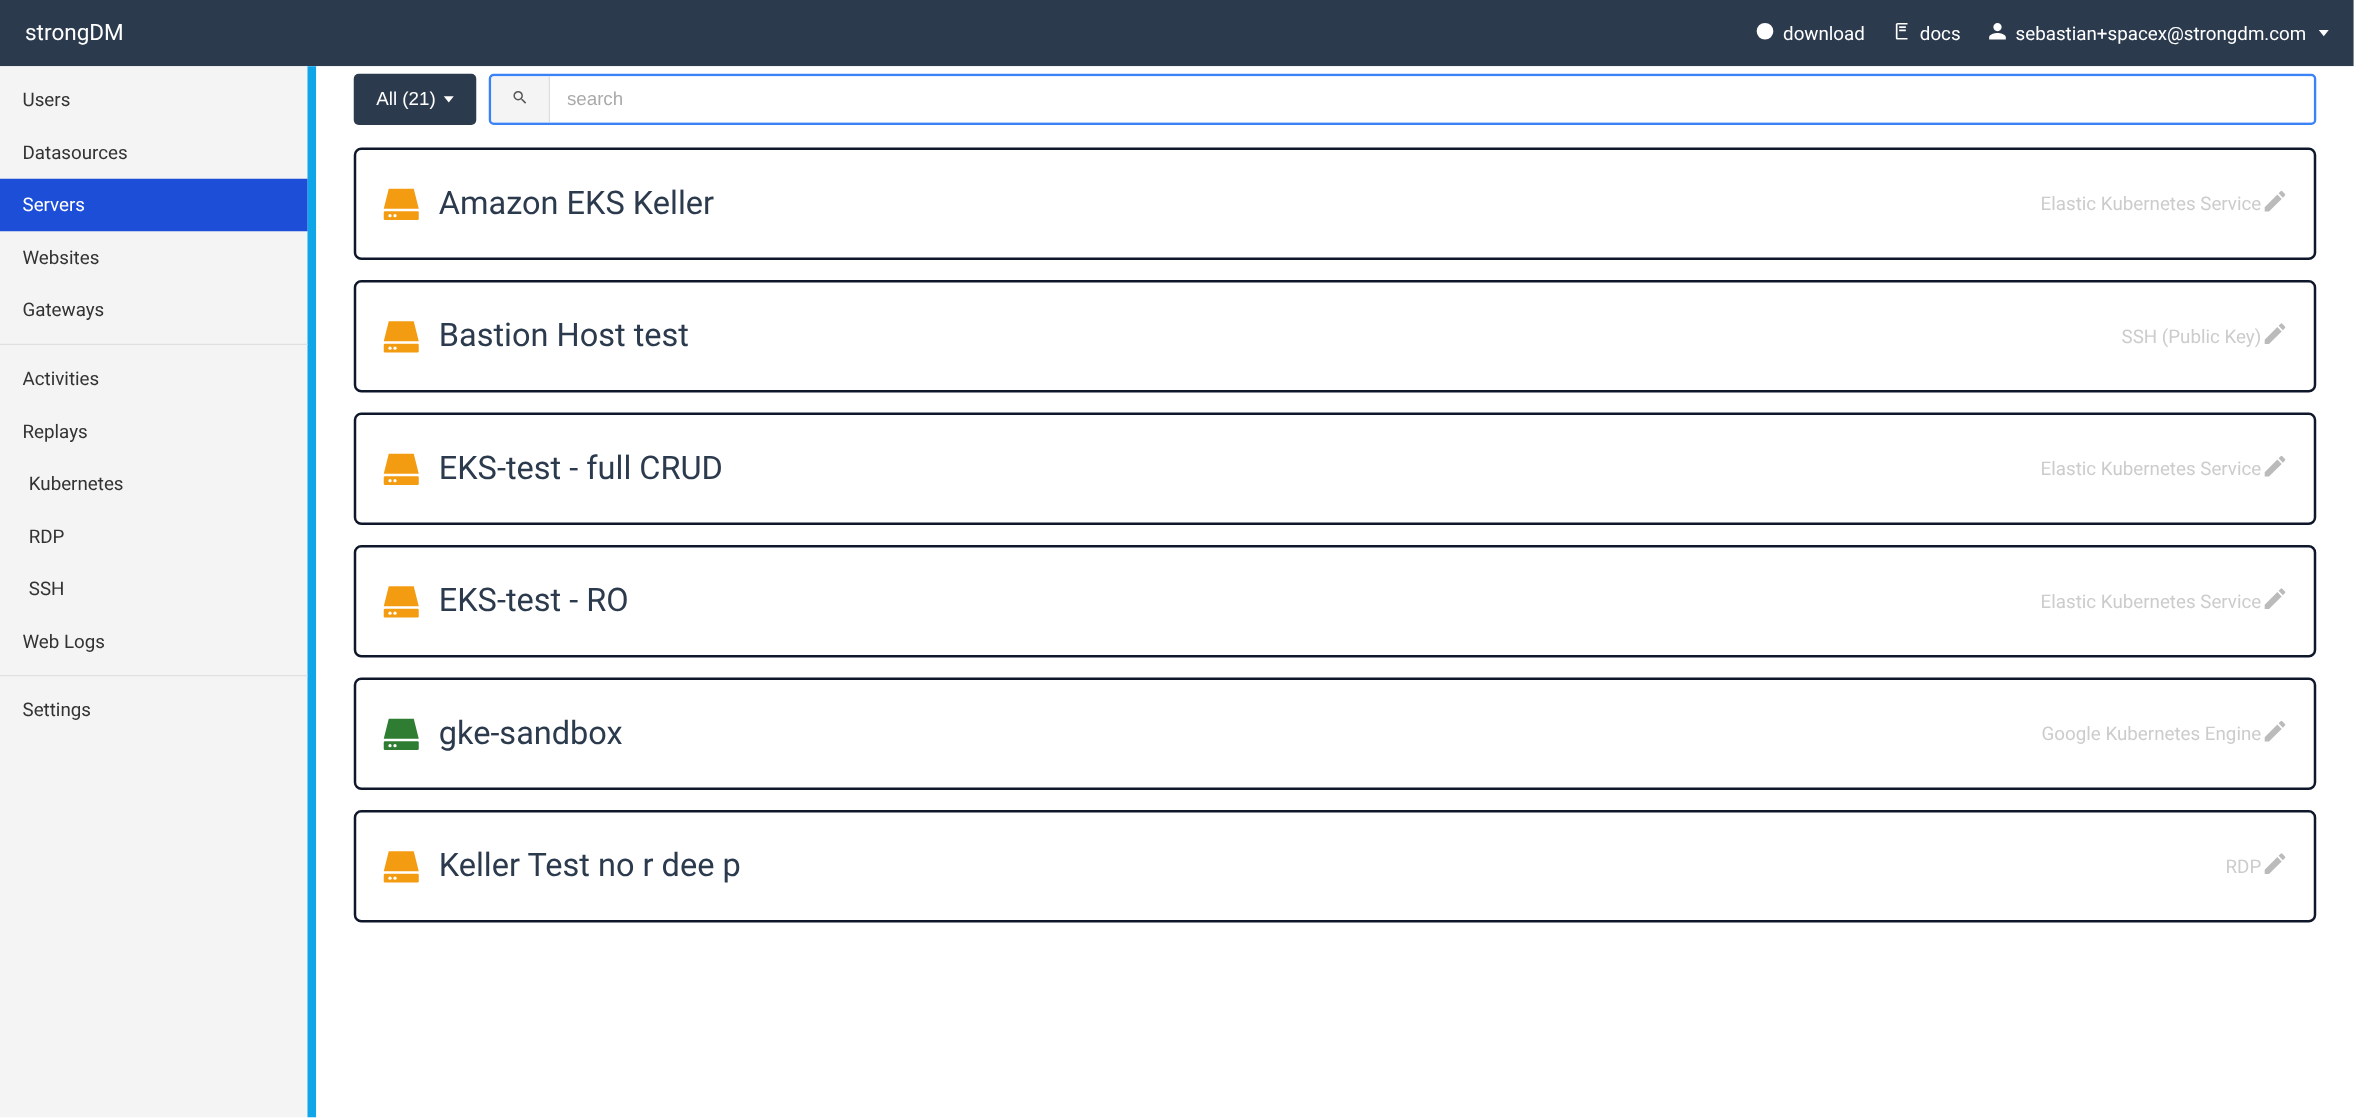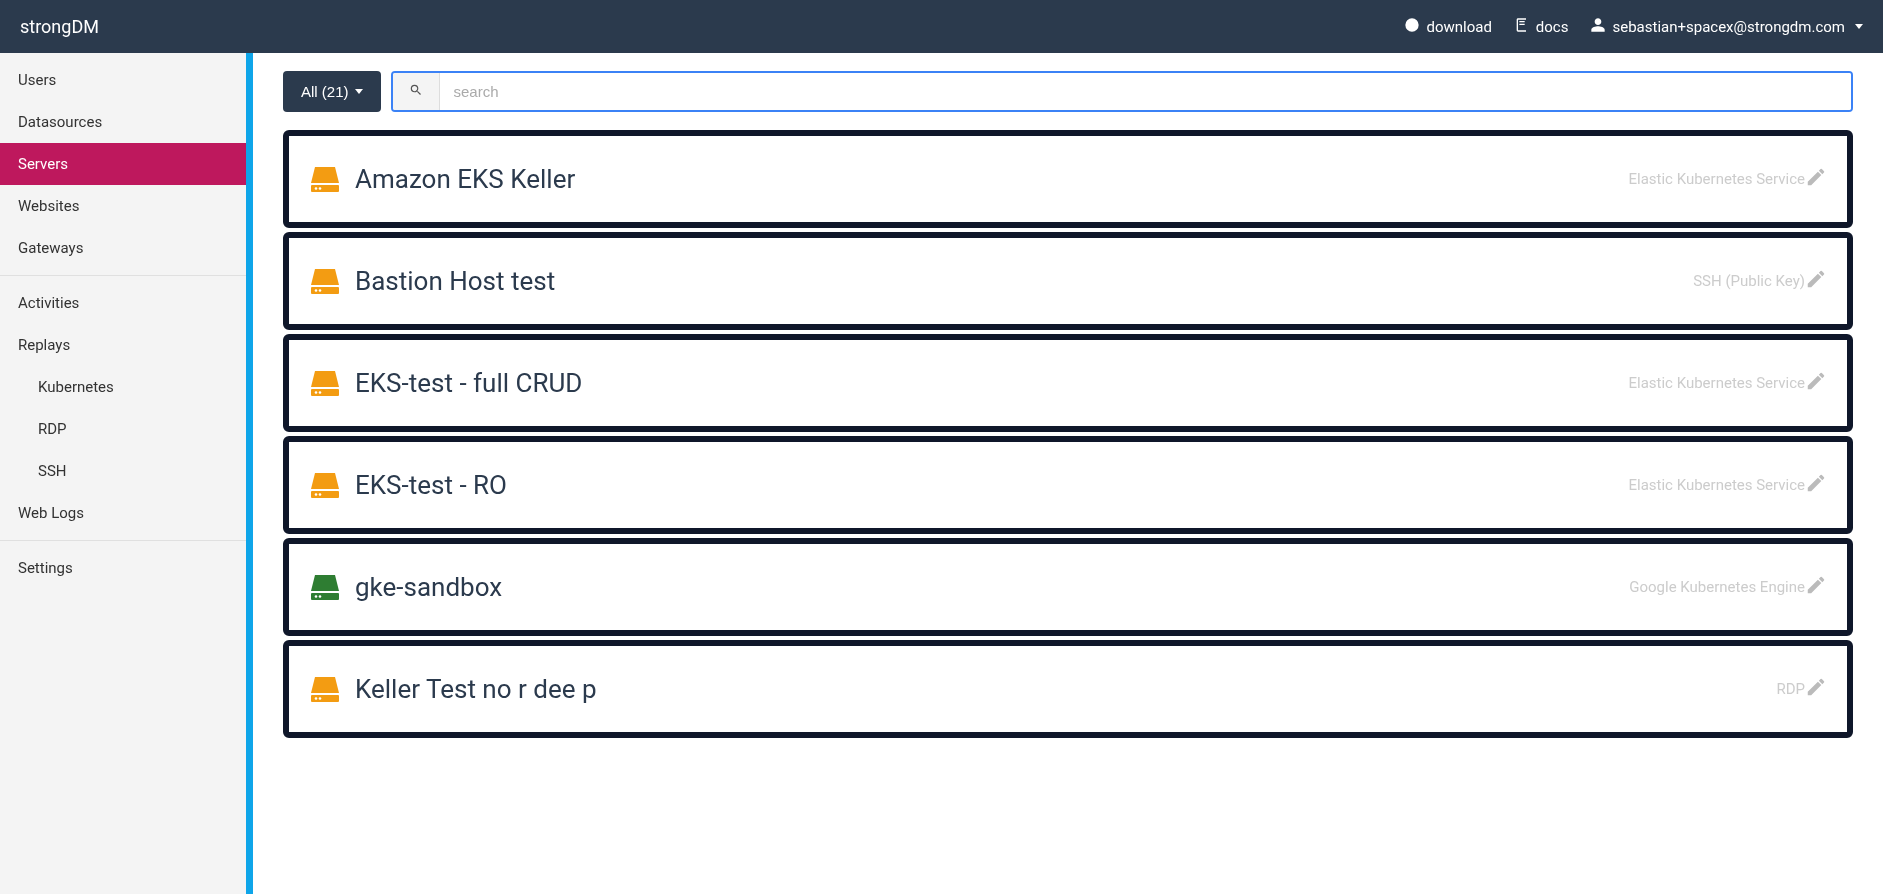--- a/index.html
+++ b/index.html
@@ -67,35 +67,35 @@
     }
     .sidebar-item {
       display: block;
       padding: 12px 18px;
       color: #333;
       text-decoration: none;
       font-size: 15px;
       cursor: pointer;
     }
     .sidebar-item.active {
-      background: #be185d;
+      background: #1d4ed8;
       color: #ffffff;
     }
     .sidebar-subitem {
-      padding-left: 38px;
+      padding-left: 23px;
     }
     .sidebar-divider {
       border: none;
       border-top: 1px solid #e0e0e0;
       margin: 6px 0;
     }
     
     .main {
       flex: 1;
-      padding: 18px 30px;
+      padding: 6px 30px;
       background: #ffffff;
     }
     
     .toolbar {
       display: flex;
       gap: 10px;
       margin-bottom: 18px;
     }
     .filter-btn {
       background: #2b3a4d;
@@ -143,24 +143,24 @@
       border: none;
       padding: 10px 14px;
       font-size: 15px;
       outline: none;
     }
     .search-input::placeholder {
       color: #aaa;
     }
     
     .server-card {
-      border: 6px solid #0f172a;
+      border: 2px solid #0f172a;
       border-radius: 6px;
       padding: 28px 20px;
-      margin-bottom: 4px;
+      margin-bottom: 16px;
       display: flex;
       align-items: center;
       justify-content: space-between;
       background: #ffffff;
     }
     .server-left {
       display: flex;
       align-items: center;
       gap: 14px;
     }

